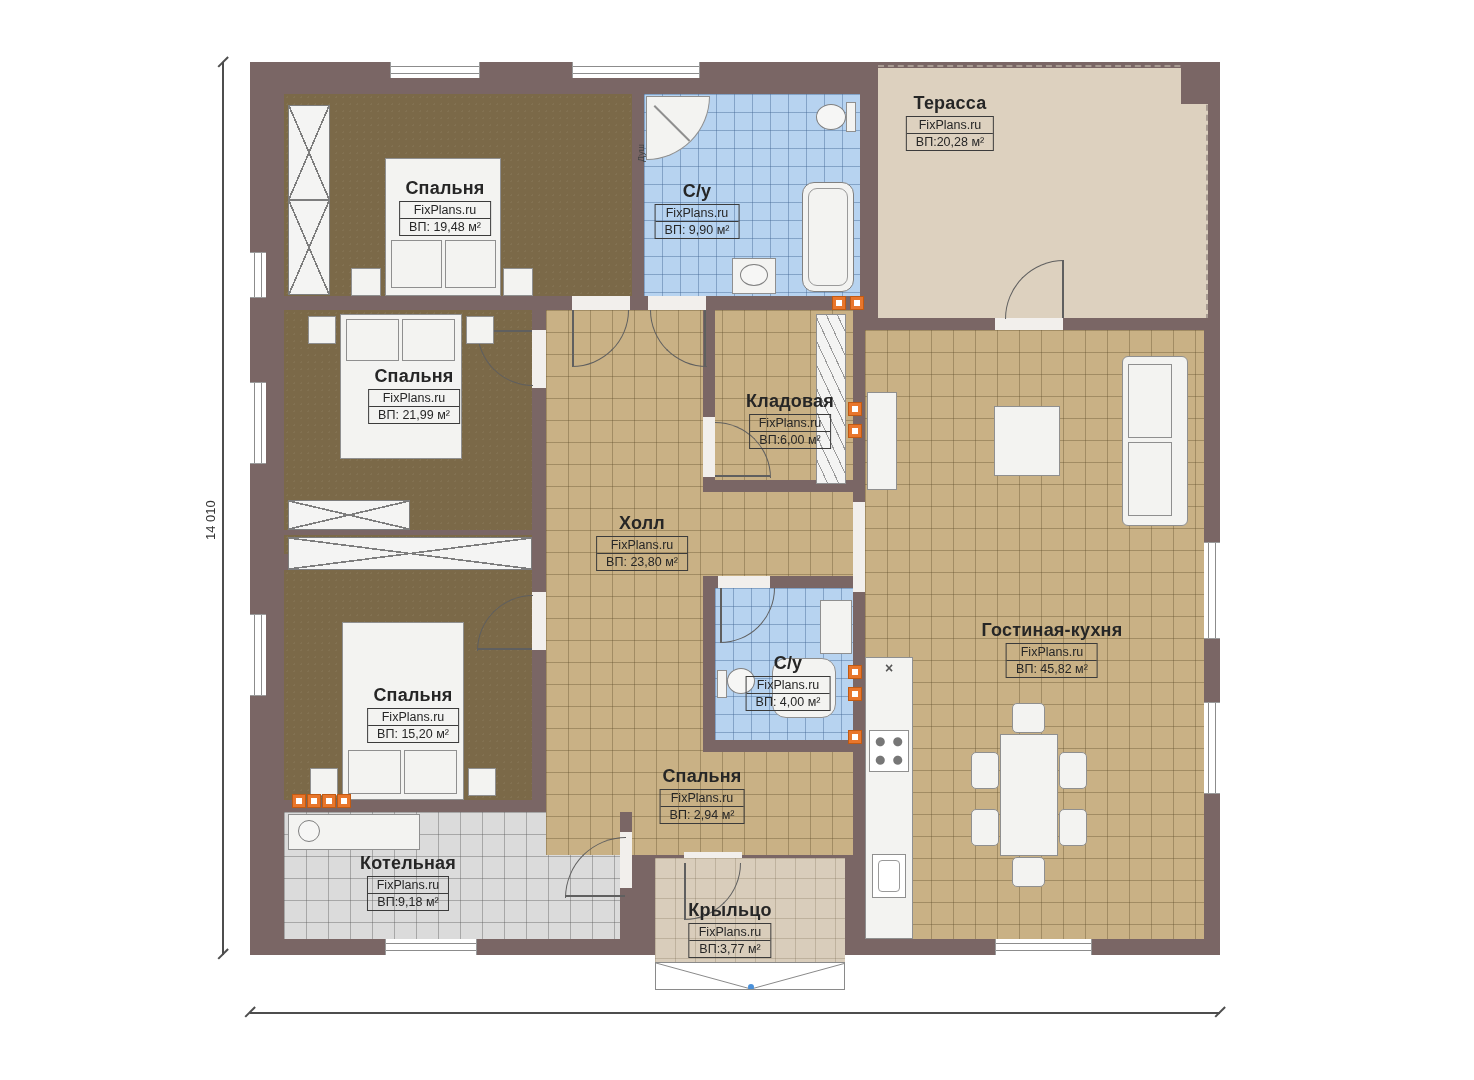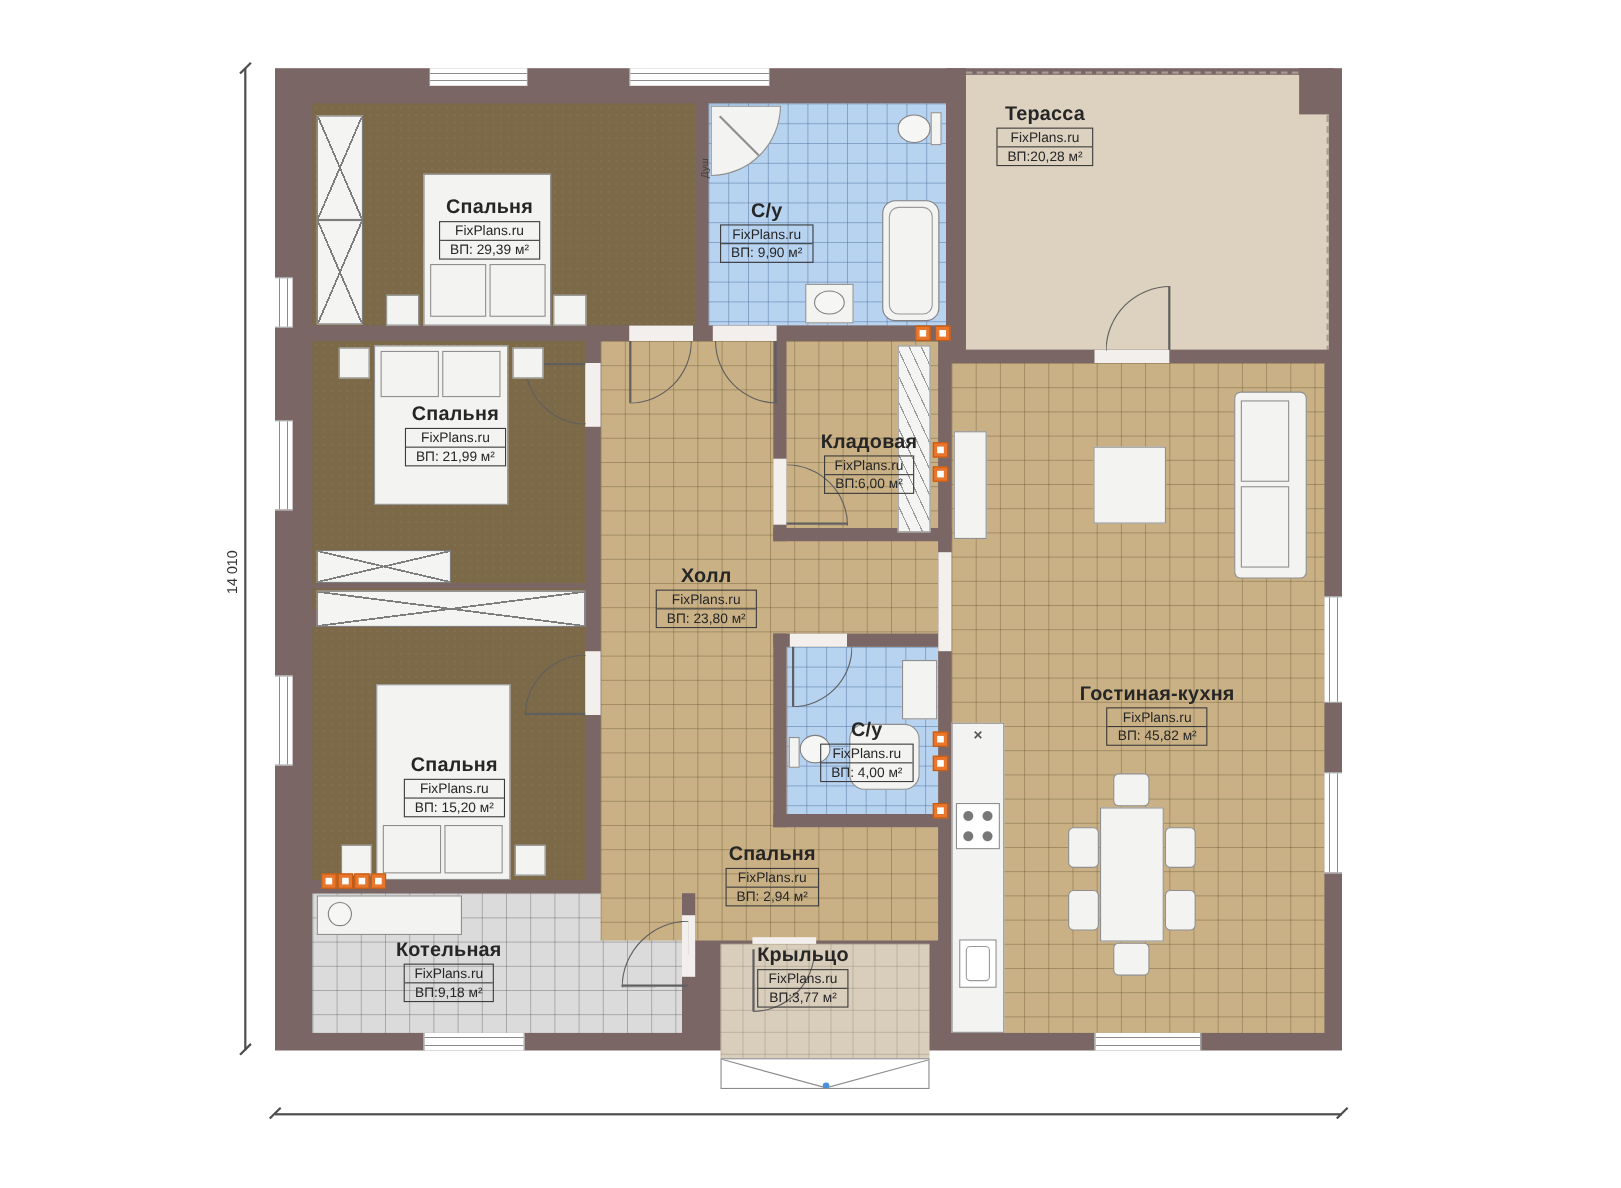--- a/index.html
+++ b/index.html
@@ -235,21 +235,21 @@
     <svg style="position:absolute;left:405px;top:900px;z-index:30;background:#fff;border:1px solid #8a8a8a;box-sizing:border-box" width="190" height="28">
       <line x1="0" y1="0" x2="95" y2="26" stroke="#8a8a8a" stroke-width="1"></line>
       <line x1="190" y1="0" x2="95" y2="26" stroke="#8a8a8a" stroke-width="1"></line>
       <circle cx="95" cy="24" r="3" fill="#4a90d9"></circle>
     </svg>
 
     <div class="rlabel" style="left:195px;top:116px">
       <div class="rname">Спальня</div>
       <div class="rbox">
         <div class="rrow rbrand">FixPlans.ru</div>
-        <div class="rrow">ВП: 29,39 м²</div>
+        <div class="rrow">ВП: 19,48 м²</div>
       </div>
     </div>
     <div class="rlabel" style="left:447px;top:119px">
       <div class="rname">С/у</div>
       <div class="rbox">
         <div class="rrow rbrand">FixPlans.ru</div>
         <div class="rrow">ВП: 9,90 м²</div>
       </div>
     </div>
     <div class="rlabel" style="left:700px;top:31px">
@@ -308,21 +308,21 @@
         <div class="rrow">ВП: 2,94 м²</div>
       </div>
     </div>
     <div class="rlabel" style="left:158px;top:791px">
       <div class="rname">Котельная</div>
       <div class="rbox">
         <div class="rrow rbrand">FixPlans.ru</div>
         <div class="rrow">ВП:9,18 м²</div>
       </div>
     </div>
-    <div class="rlabel" style="left:480px;top:796px;z-index:45">
+    <div class="rlabel" style="left:480px;top:838px;z-index:45">
       <div class="rname">Крыльцо</div>
       <div class="rbox">
         <div class="rrow rbrand">FixPlans.ru</div>
         <div class="rrow">ВП:3,77 м²</div>
       </div>
     </div>
 
   </div>
 
   <div class="dimline" style="left:222px;top:62px;width:1.5px;height:893px"></div>

